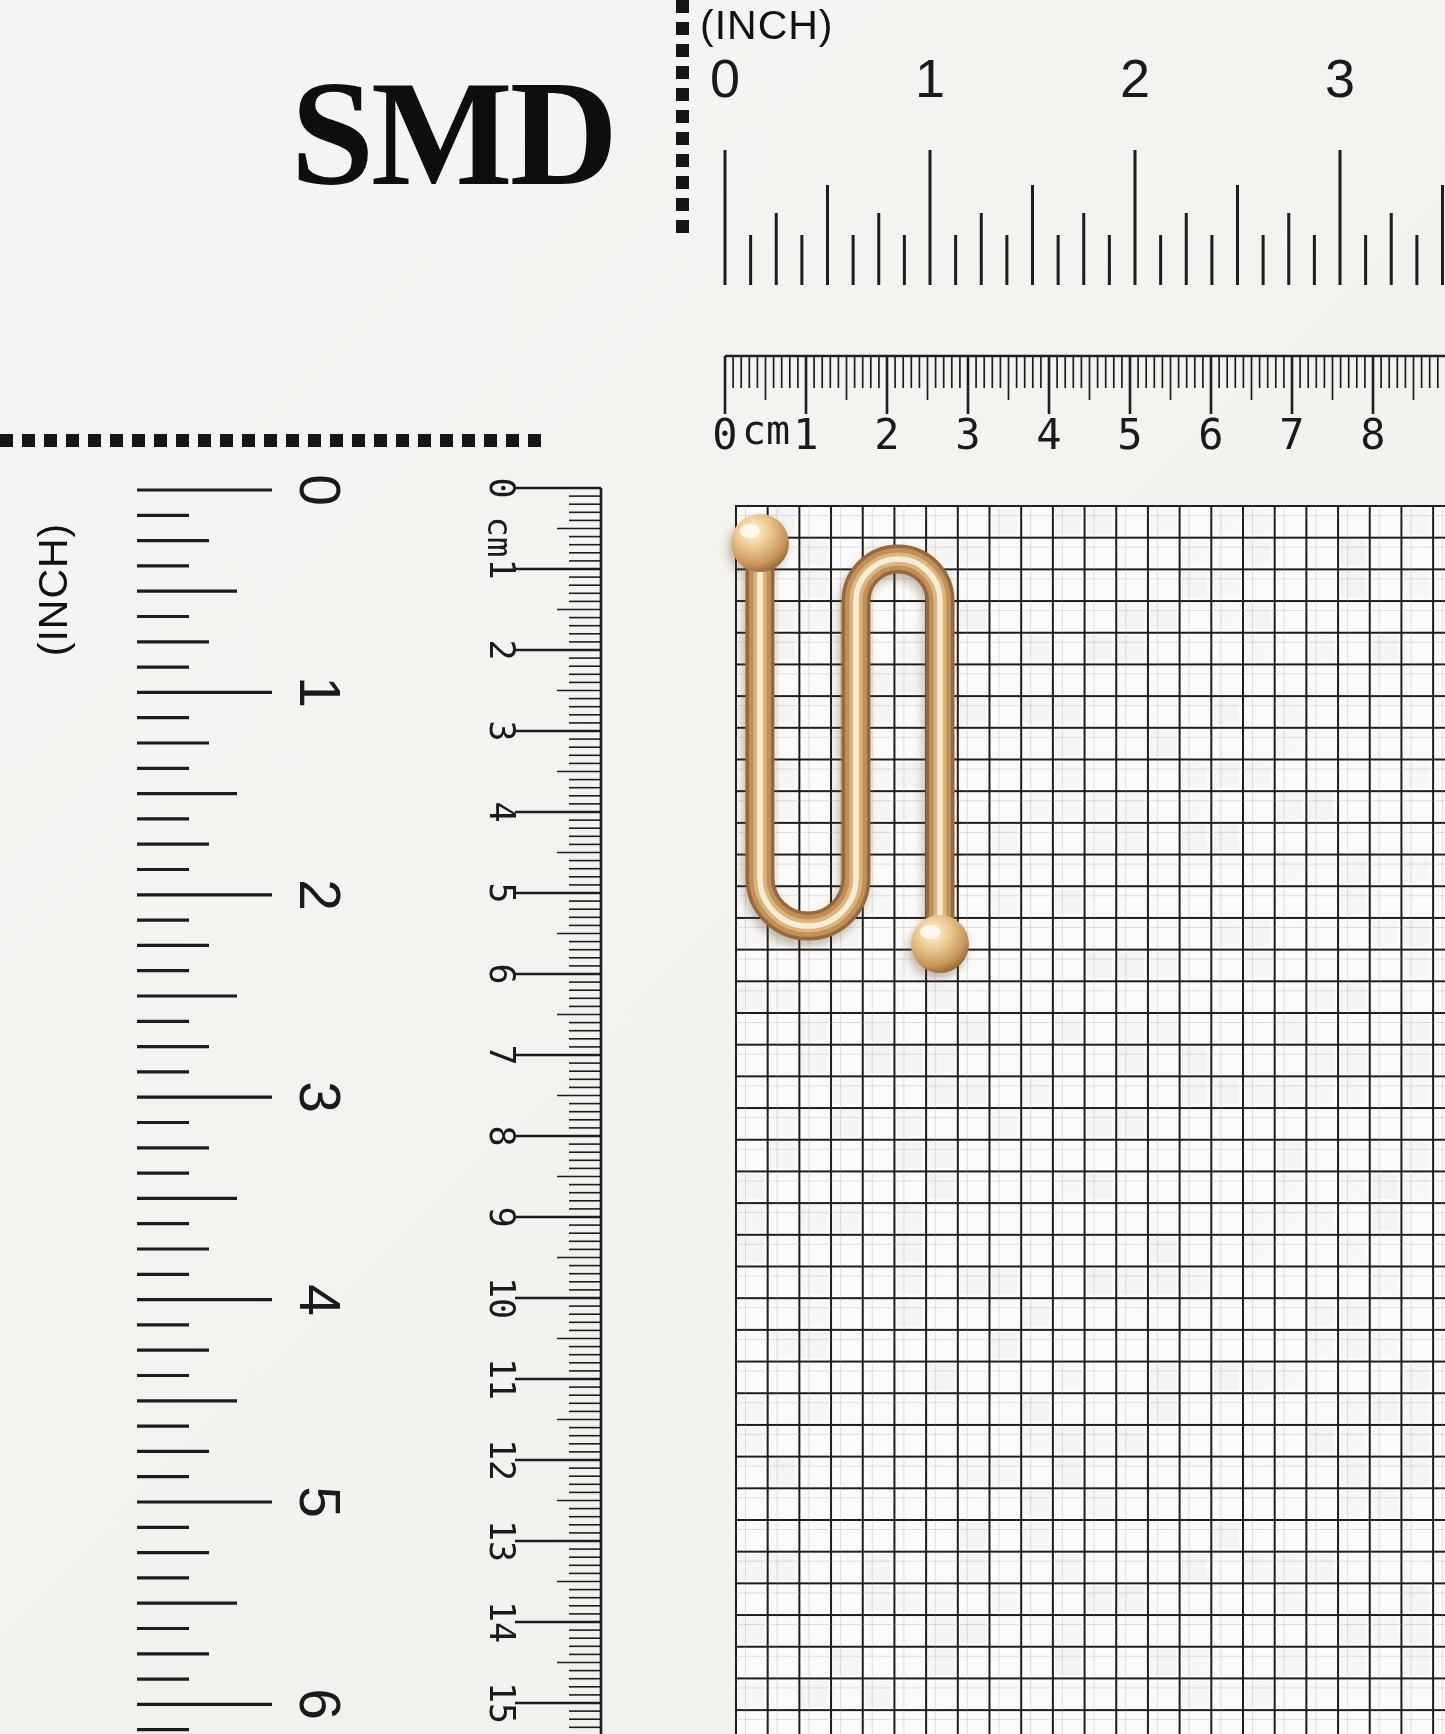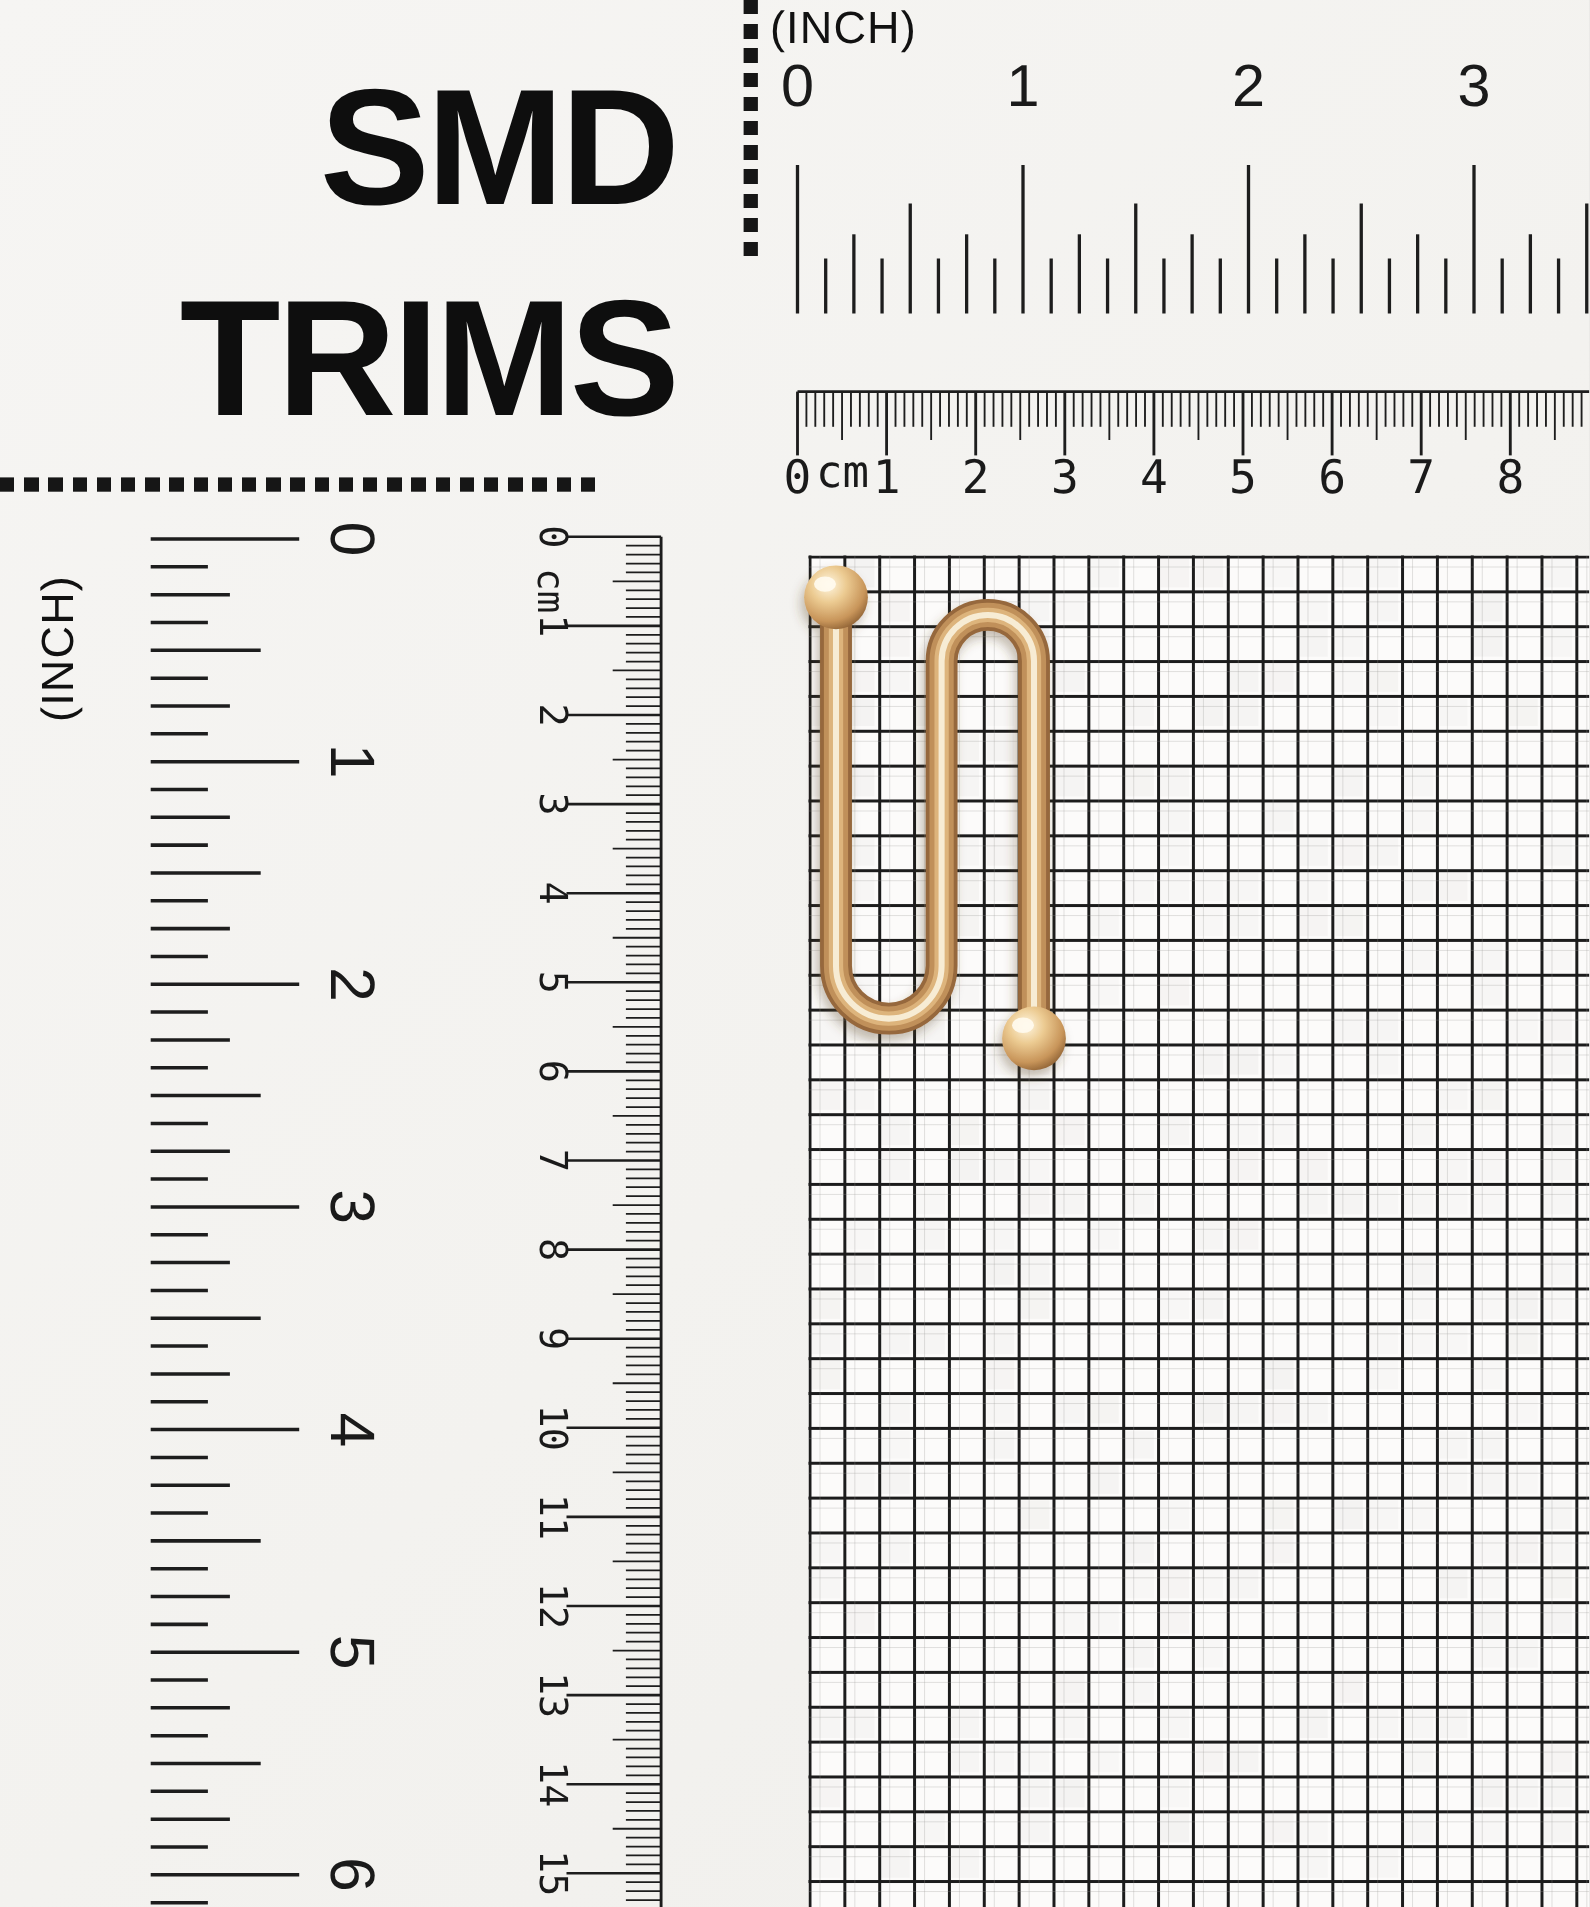--- a/index.html
+++ b/index.html
@@ -5,21 +5,21 @@
   html,body{margin:0;padding:0;background:#e8e7e5;}
   #stage{
     position:relative;width:1445px;height:1734px;overflow:hidden;
     background:linear-gradient(135deg,#f6f5f3 0%,#f3f2ef 55%,#f0efec 100%);
     font-family:"Liberation Sans",sans-serif;color:#161616;
   }
   
   #brand{position:absolute;top:58px;right:830px;text-align:right;line-height:1;}
   .brand-line{
     font-weight:bold;font-size:150px;letter-spacing:-3px;color:#0e0e0e;
-    font-family:Liberation Sans, sans-serif;white-space:nowrap;
+    font-family:Liberation Serif, serif;white-space:nowrap;
     text-shadow:0 0 2px rgba(255,255,255,.6);
   }
   .brand-line + .brand-line{margin-top:42px;}
   
   #dot-h{
     position:absolute;left:0;top:434px;width:546px;height:13px;
     background:repeating-linear-gradient(90deg,#161616 0 13px,transparent 13px 22px);
   }
   #dot-v{
     position:absolute;left:676px;top:0;width:13px;height:236px;
@@ -52,21 +52,20 @@
   .mottle{position:absolute;background:#8a8884;pointer-events:none;}
   #hook-svg{position:absolute;left:0;top:0;pointer-events:none;}
 </style>
 </head>
 <body>
 
 <div id="stage">
 
   <div id="brand">
     <div class="brand-line">SMD</div>
-    <div class="brand-line">TRIMS</div>
   </div>
 
   <div id="dot-h"></div>
   <div id="dot-v"></div>
 
   <div class="unit-label" id="inch-label-top">(INCH)</div>
   <div class="unit-label" id="inch-label-left">(INCH)</div>
 
   <div id="top-inch-ruler">
       <svg class="ruler" width="1445" height="360">

